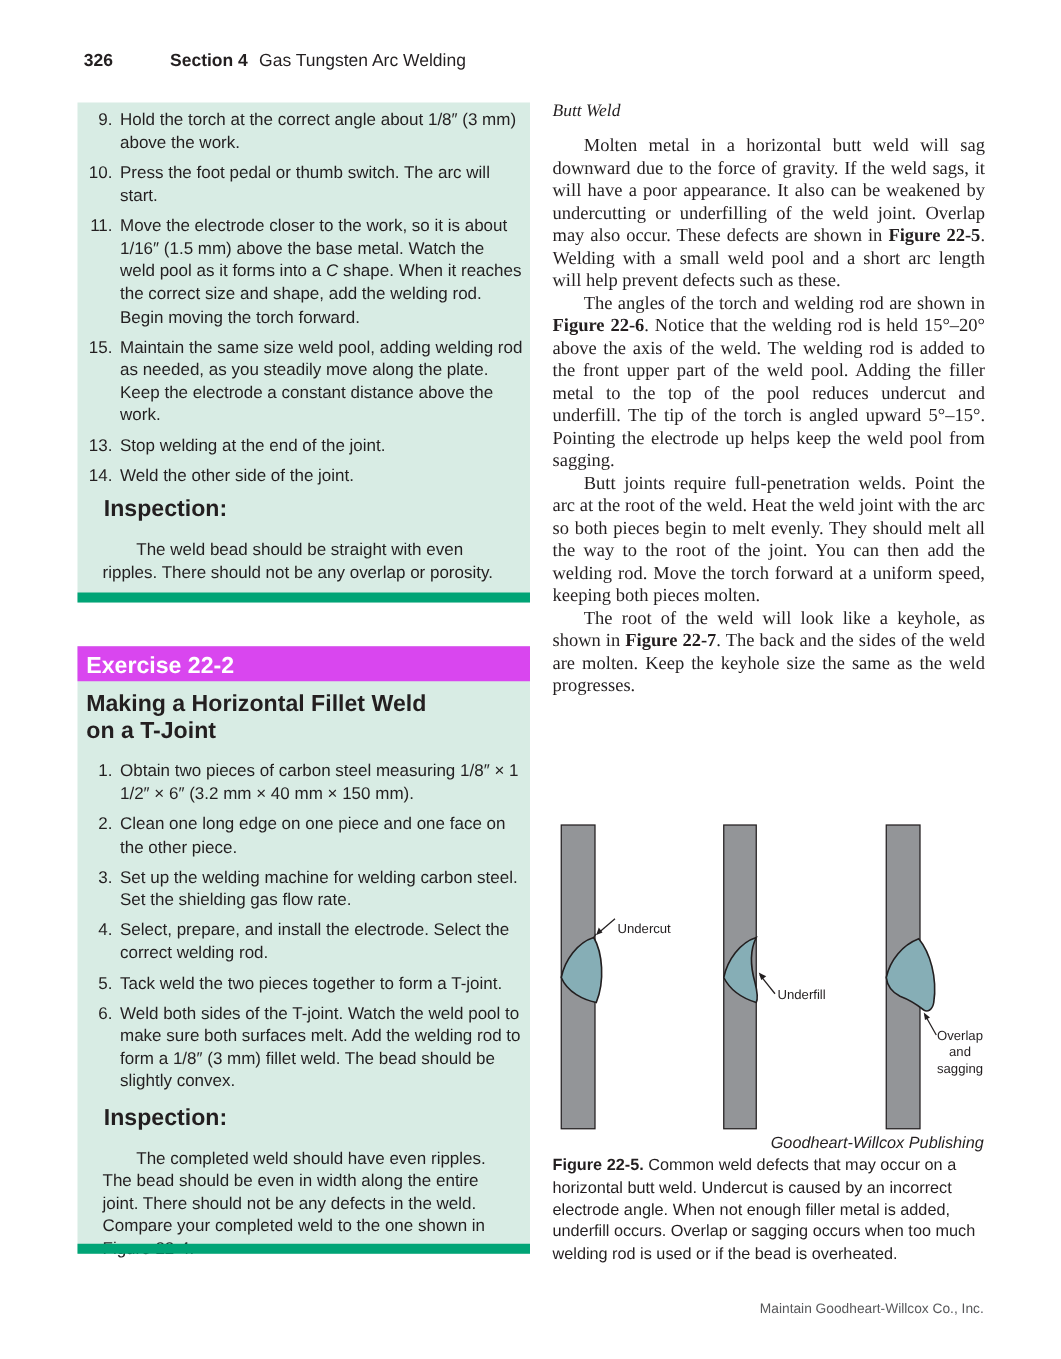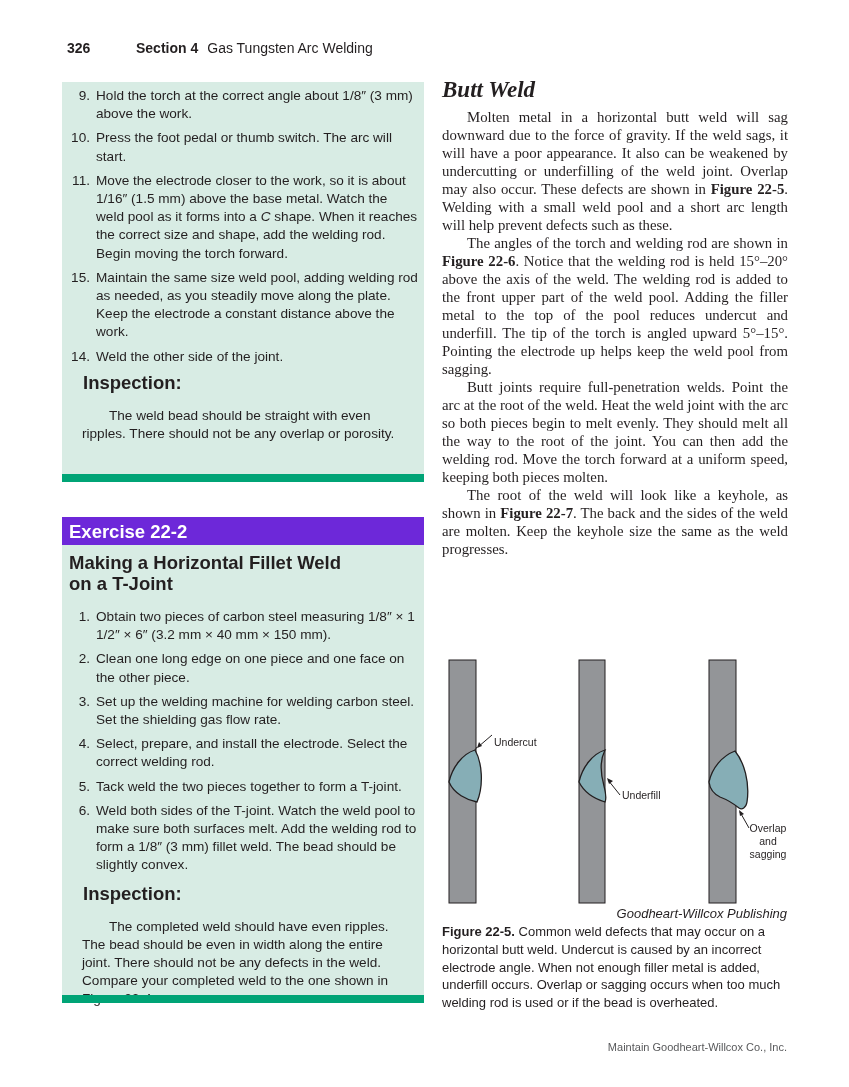--- a/index.html
+++ b/index.html
@@ -17,26 +17,26 @@
   .box1 { top:82px; height:400px; }
   .box2 { top:517px; height:486px; }
 
   ol.steps { list-style:none; margin:0; padding:0; }
   ol.steps li { position:relative; padding-left:34px; font-size:13.6px; line-height:18.2px; margin-bottom:6px; padding-right:6px; }
   ol.steps li .num { position:absolute; left:0; width:28px; text-align:right; }
 
   .box h3 { font-size:18.5px; font-weight:bold; margin:0; padding-left:21px; }
   .box p.inspect { font-size:13.6px; line-height:18.2px; margin:13px; padding-left:7px; padding-right:6px; text-indent:27px; }
 
-  .ex-head { position:absolute; top:0; left:0; right:0; height:28px; background:#6d28d9; color:#fff; font-size:18.5px; font-weight:bold; padding-left:7px; line-height:29px; box-sizing:border-box; }
+  .ex-head { position:absolute; top:0; left:0; right:0; height:28px; background:#d946ef; color:#fff; font-size:18.5px; font-weight:bold; padding-left:7px; line-height:29px; box-sizing:border-box; }
   .ex-title { font-size:18.5px; font-weight:bold; line-height:21px; padding-left:7px; }
 
   
   .rcol { position:absolute; left:442px; width:346px; }
-  .rcol h2 { font-family:"Liberation Serif", serif; font-style:italic; font-weight:bold; font-size:23px; margin:0; line-height:20px; }
+  .rcol h2 { font-family:"Liberation Serif", serif; font-style:italic; font-weight:normal; font-size:14px; margin:0; line-height:20px; }
   .rcol p { font-family:"Liberation Serif", serif; font-size:14.8px; line-height:18px; margin:0; text-align:justify; text-indent:25px; }
   .rcol p b { font-weight:bold; }
 
   .figure { position:absolute; left:442px; top:650px; width:346px; height:270px; }
   .fig-credit { position:absolute; top:906px; right:62px; font-size:13px; font-style:italic; color:#231f20; }
   .caption { position:absolute; left:442px; top:923px; width:350px; font-size:13px; line-height:17.8px; }
   .caption b { font-weight:bold; }
   .copyright { position:absolute; top:1041px; right:62px; font-size:11px; color:#58595b; }
 </style>
 </head>
@@ -46,20 +46,21 @@
   <span class="pnum">326</span><span class="sec">Section 4</span><span>Gas Tungsten Arc Welding</span>
 </div>
 
 <div class="box box1 sans">
   <div style="padding-top:5px;">
     <ol class="steps">
       <li><span class="num">9.</span><span>Hold the torch at the correct angle about 1/8″ (3 mm) above the work.</span></li>
       <li><span class="num">10.</span><span>Press the foot pedal or thumb switch. The arc will start.</span></li>
       <li><span class="num">11.</span><span>Move the electrode closer to the work, so it is about 1/16″ (1.5 mm) above the base metal. Watch the weld pool as it forms into a </span><i>C</i><span> shape. When it reaches the correct size and shape, add the welding rod. Begin moving the torch forward.</span></li>
       <li><span class="num">15.</span><span>Maintain the same size weld pool, adding welding rod as needed, as you steadily move along the plate. Keep the electrode a constant distance above the work.</span></li>
+      <li><span class="num">13.</span><span>Stop welding at the end of the joint.</span></li>
       <li><span class="num">14.</span><span>Weld the other side of the joint.</span></li>
     </ol>
     <h3 style="margin-top:5px;margin-bottom:9px;">Inspection:</h3>
     <p class="inspect">The weld bead should be straight with even ripples. There should not be any overlap or porosity.</p>
   </div>
   <div class="bar" style="bottom:0;"></div>
 </div>
 
 <div class="box box2 sans">
   <div class="ex-head">Exercise 22-2</div>

